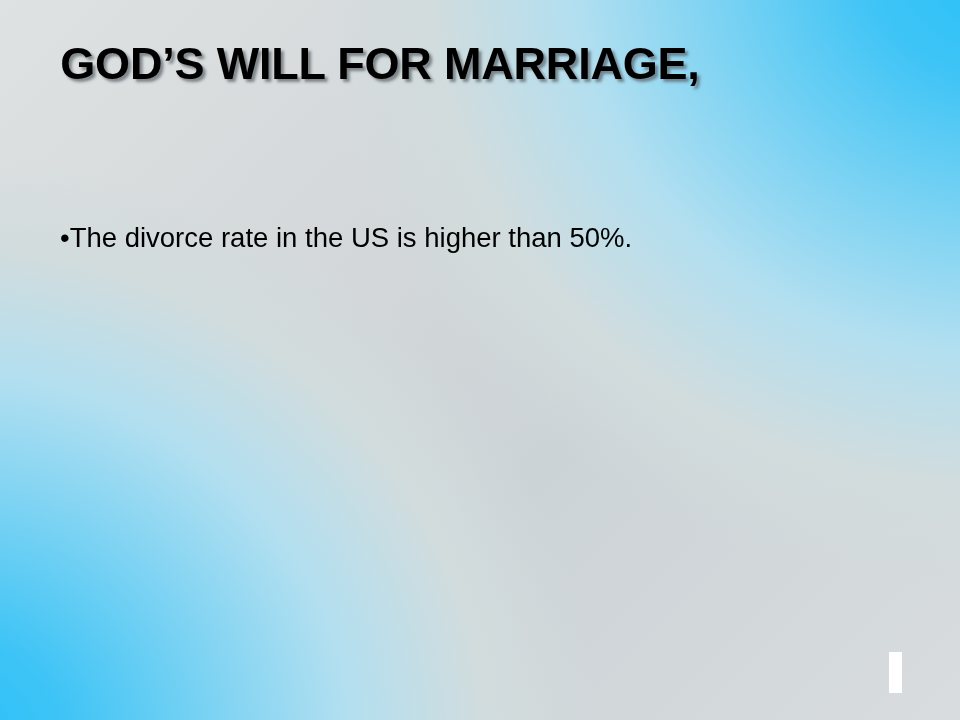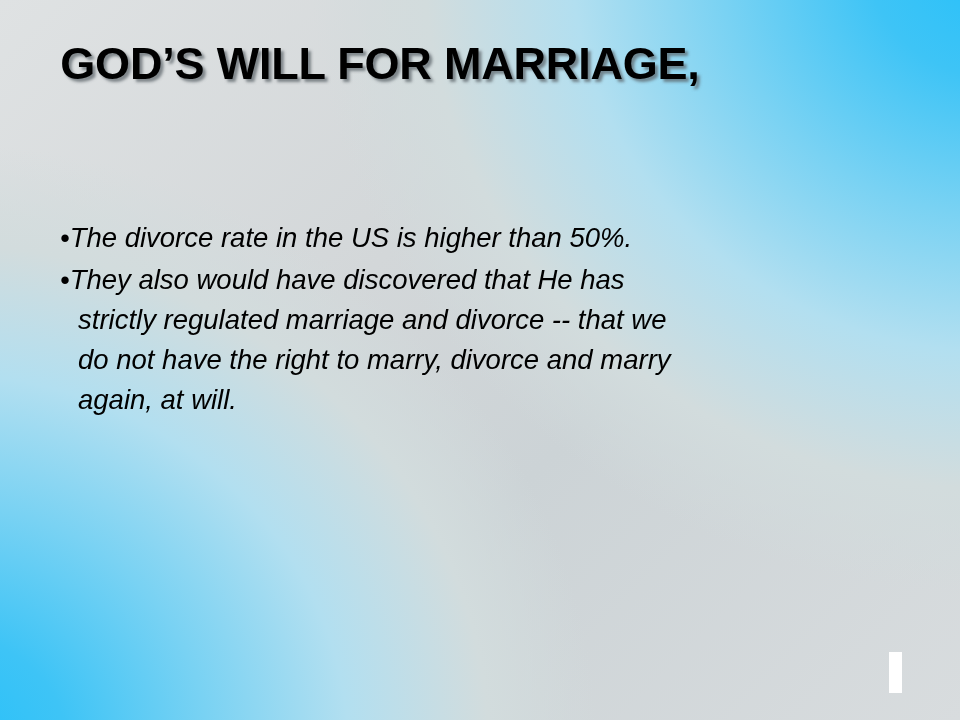--- a/index.html
+++ b/index.html
@@ -52,21 +52,20 @@
   }
   .bullet {
     position: relative;
     display: block;
     color: #000000;
     font-size: 27.5px;
     line-height: 40px;
     padding-left: 18px;
     margin-bottom: 2px;
     text-indent: -18px;
-    font-style: italic;
   }
   .bullet .dot {
     font-size: 27.5px;
     line-height: 40px;
     vertical-align: baseline;
   }
   .bullet .txt {
     white-space: pre-line;
   }
   #bullet-0 { width: 740px; }
@@ -94,24 +93,18 @@
   </div>
 
   <div id="body-block">
 
     <div class="bullet" id="bullet-0">
       <span class="dot">•</span><span class="txt">The divorce rate in the US is higher than 50%.</span>
     </div>
 
 
 
-    <div class="bullet" id="bullet-3">
-      <span class="dot">•</span><span class="txt">They also would have discovered that He has
-strictly regulated marriage and divorce -- that we
-do not have the right to marry, divorce and marry
-again, at will.</span>
-    </div>
 
   </div>
 
   <div id="cursor-artifact"></div>
 
 </div>
 
 </body></html>

